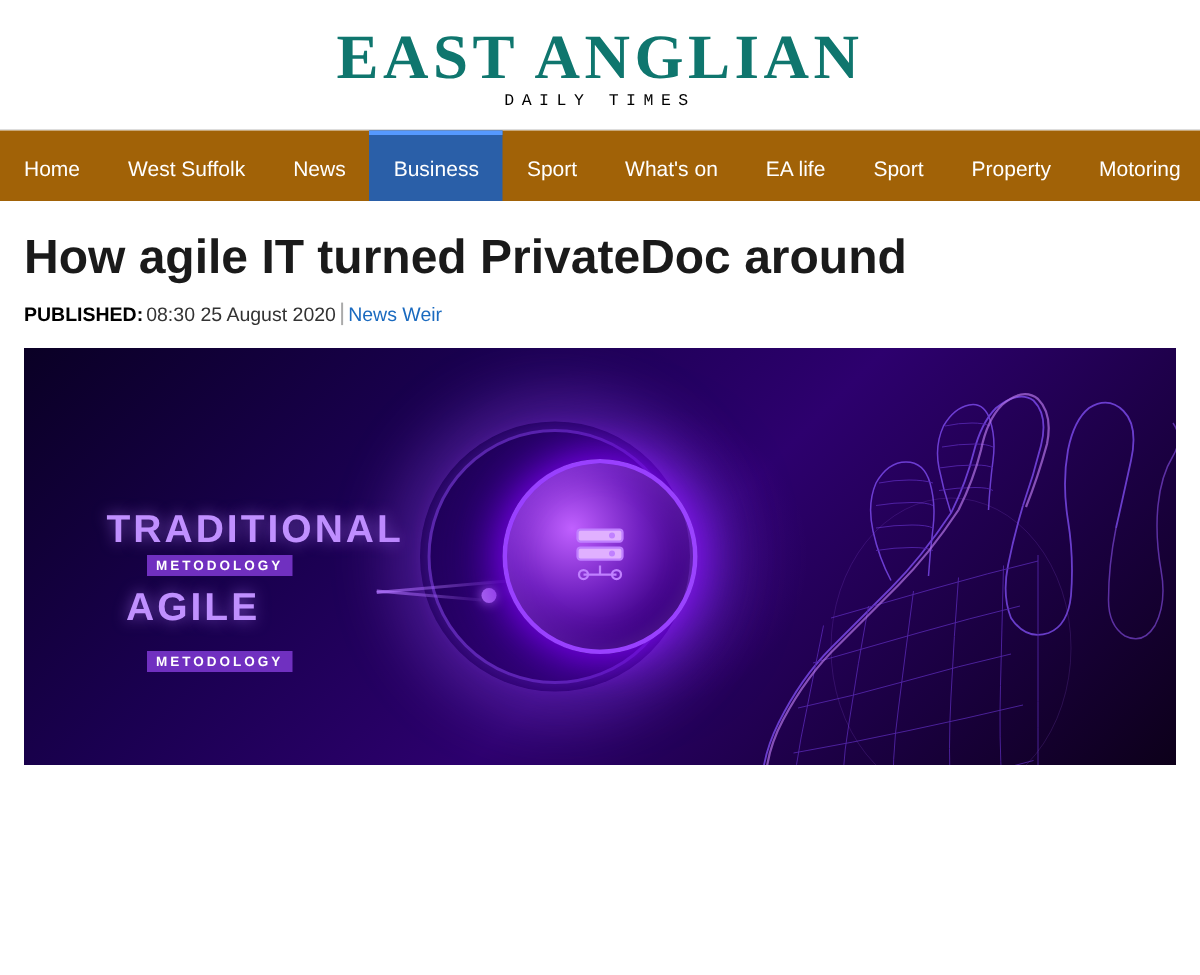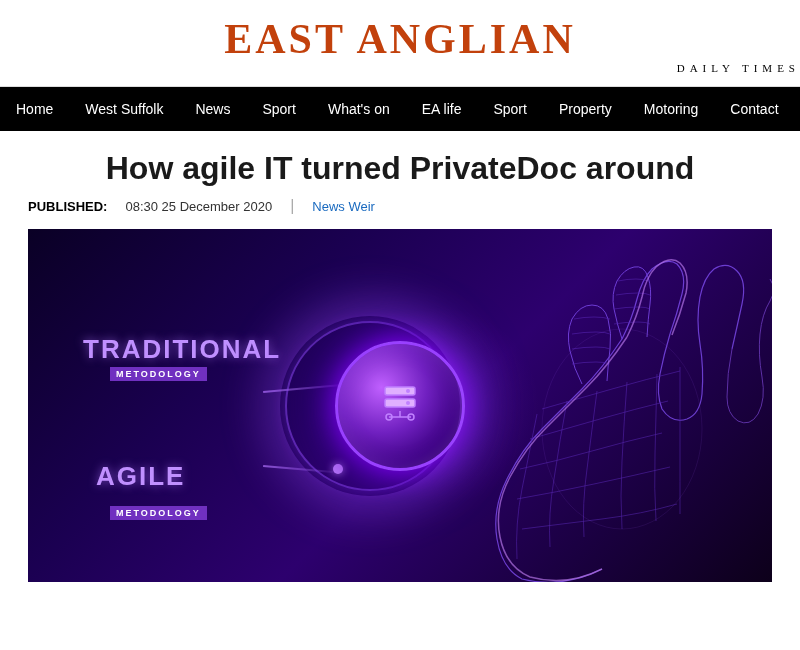--- a/index.html
+++ b/index.html
@@ -20,36 +20,35 @@
       text-align: center;
       padding: 18px 0 12px;
       border-bottom: 1px solid #ddd;
     }
 
     .logo-main {
       font-family: 'Times New Roman', Times, serif;
       font-size: 42px;
       font-weight: 900;
       letter-spacing: 3px;
-      color: #c2410c;
+      color: #0f766e;
       line-height: 1;
     }
 
     .logo-sub {
-      font-family: Liberation Serif, serif;
+      font-family: Liberation Mono, monospace;
       font-size: 11px;
       letter-spacing: 5px;
       color: #000;
       margin-top: 2px;
-      text-align: right;
     }
 
     
     .nav {
-      background-color: #000000;
+      background-color: #a16207;
       display: flex;
       align-items: flex-end;
     }
 
     .nav-item {
       color: #fff;
       font-size: 14px;
       font-weight: 500;
       padding: 14px 16px;
       cursor: pointer;
@@ -59,40 +58,39 @@
       white-space: nowrap;
     }
 
     .nav-item.active {
       background-color: #2a5fa8;
       border-top: 3px solid #5599ff;
     }
 
     
     .content {
-      padding: 18px 28px 0;
-      text-align: center;
+      padding: 18px 16px 0;
     }
 
     .article-title {
       font-family: Arial, sans-serif;
       font-size: 32px;
       font-weight: bold;
       color: #1a1a1a;
       line-height: 1.2;
       margin-bottom: 10px;
     }
 
     .article-meta {
       font-size: 13px;
       color: #333;
       margin-bottom: 14px;
       display: flex;
       align-items: center;
-      gap: 18px;
+      gap: 2px;
     }
 
     .published-label {
       font-weight: bold;
       color: #000;
     }
 
     .published-date {
       color: #333;
     }
@@ -104,21 +102,21 @@
 
     .author-link {
       color: #1a6abf;
       text-decoration: none;
       cursor: pointer;
     }
 
     
     .hero-image-container {
       width: 100%;
-      height: 353px;
+      height: 278px;
       background: linear-gradient(135deg, #0a0025 0%, #1a0050 30%, #2d006e 55%, #1a0040 80%, #0d001a 100%);
       position: relative;
       overflow: hidden;
       display: flex;
       align-items: center;
       justify-content: center;
     }
 
     
     .dial-container {
@@ -270,35 +268,36 @@
 
 <header class="header">
   <div class="logo-main">EAST ANGLIAN</div>
   <div class="logo-sub">DAILY TIMES</div>
 </header>
 
 <nav class="nav">
   <a class="nav-item">Home</a>
   <a class="nav-item">West Suffolk</a>
   <a class="nav-item">News</a>
+  <a class="nav-item active">Business</a>
   <a class="nav-item">Sport</a>
   <a class="nav-item">What's on</a>
   <a class="nav-item">EA life</a>
   <a class="nav-item">Sport</a>
   <a class="nav-item">Property</a>
   <a class="nav-item">Motoring</a>
   <a class="nav-item">Contact</a>
 </nav>
 
 <main class="content">
   <h1 class="article-title">How agile IT turned PrivateDoc around</h1>
 
   <div class="article-meta">
     <span class="published-label">PUBLISHED:</span>
-    <span class="published-date">08:30 25 December 2020</span>
+    <span class="published-date">08:30 25 August 2020</span>
     <span class="meta-divider">|</span>
     <a class="author-link">News Weir</a>
   </div>
 
   <div class="hero-image-container">
 
     <div class="glow-center"></div>
 
     <div class="img-label traditional-label">TRADITIONAL</div>
     <div class="img-label traditional-sub">METODOLOGY</div>

